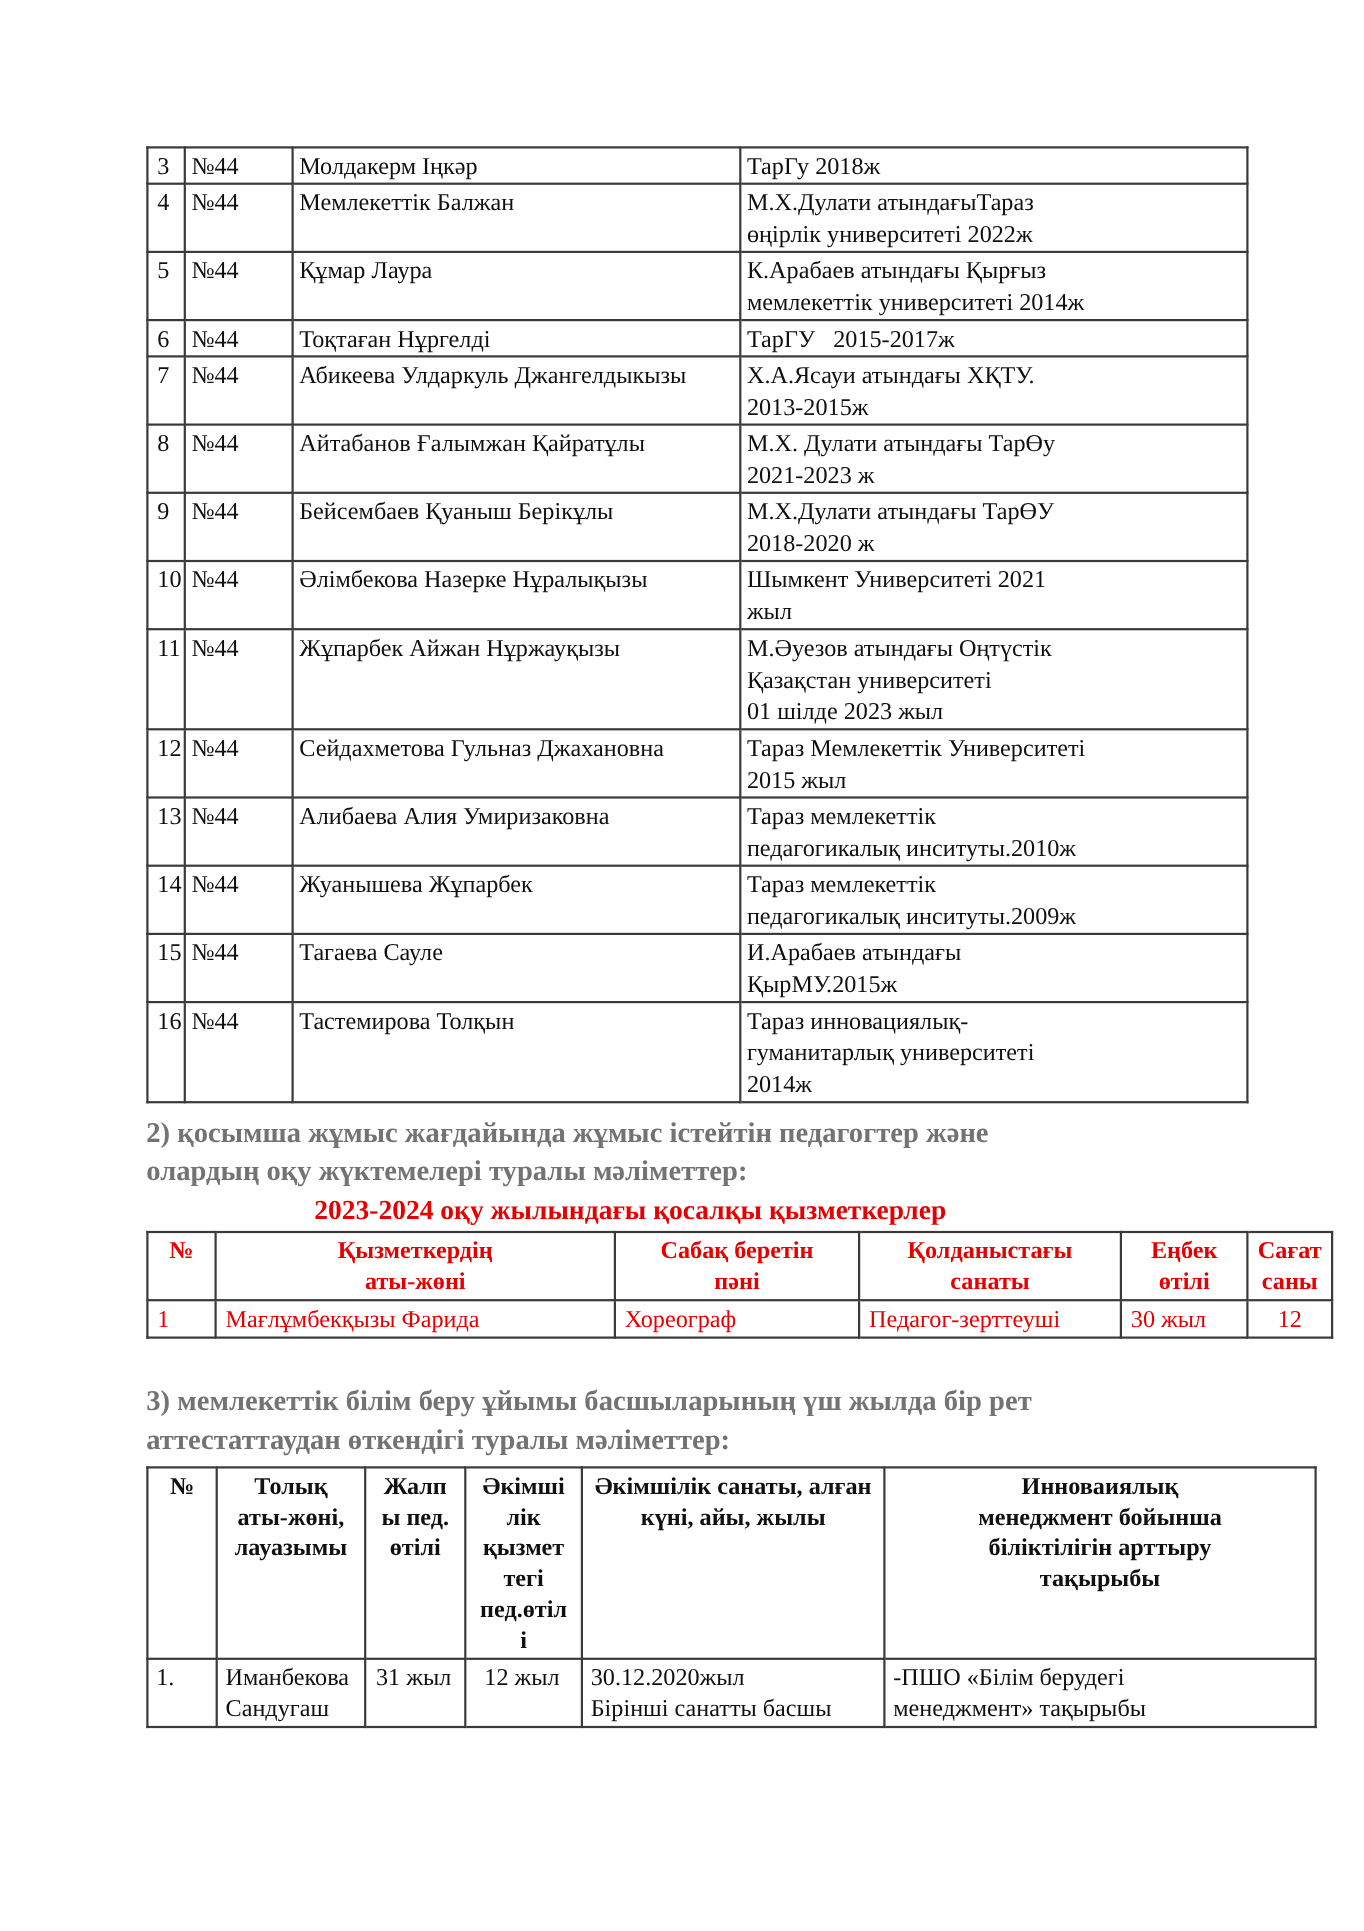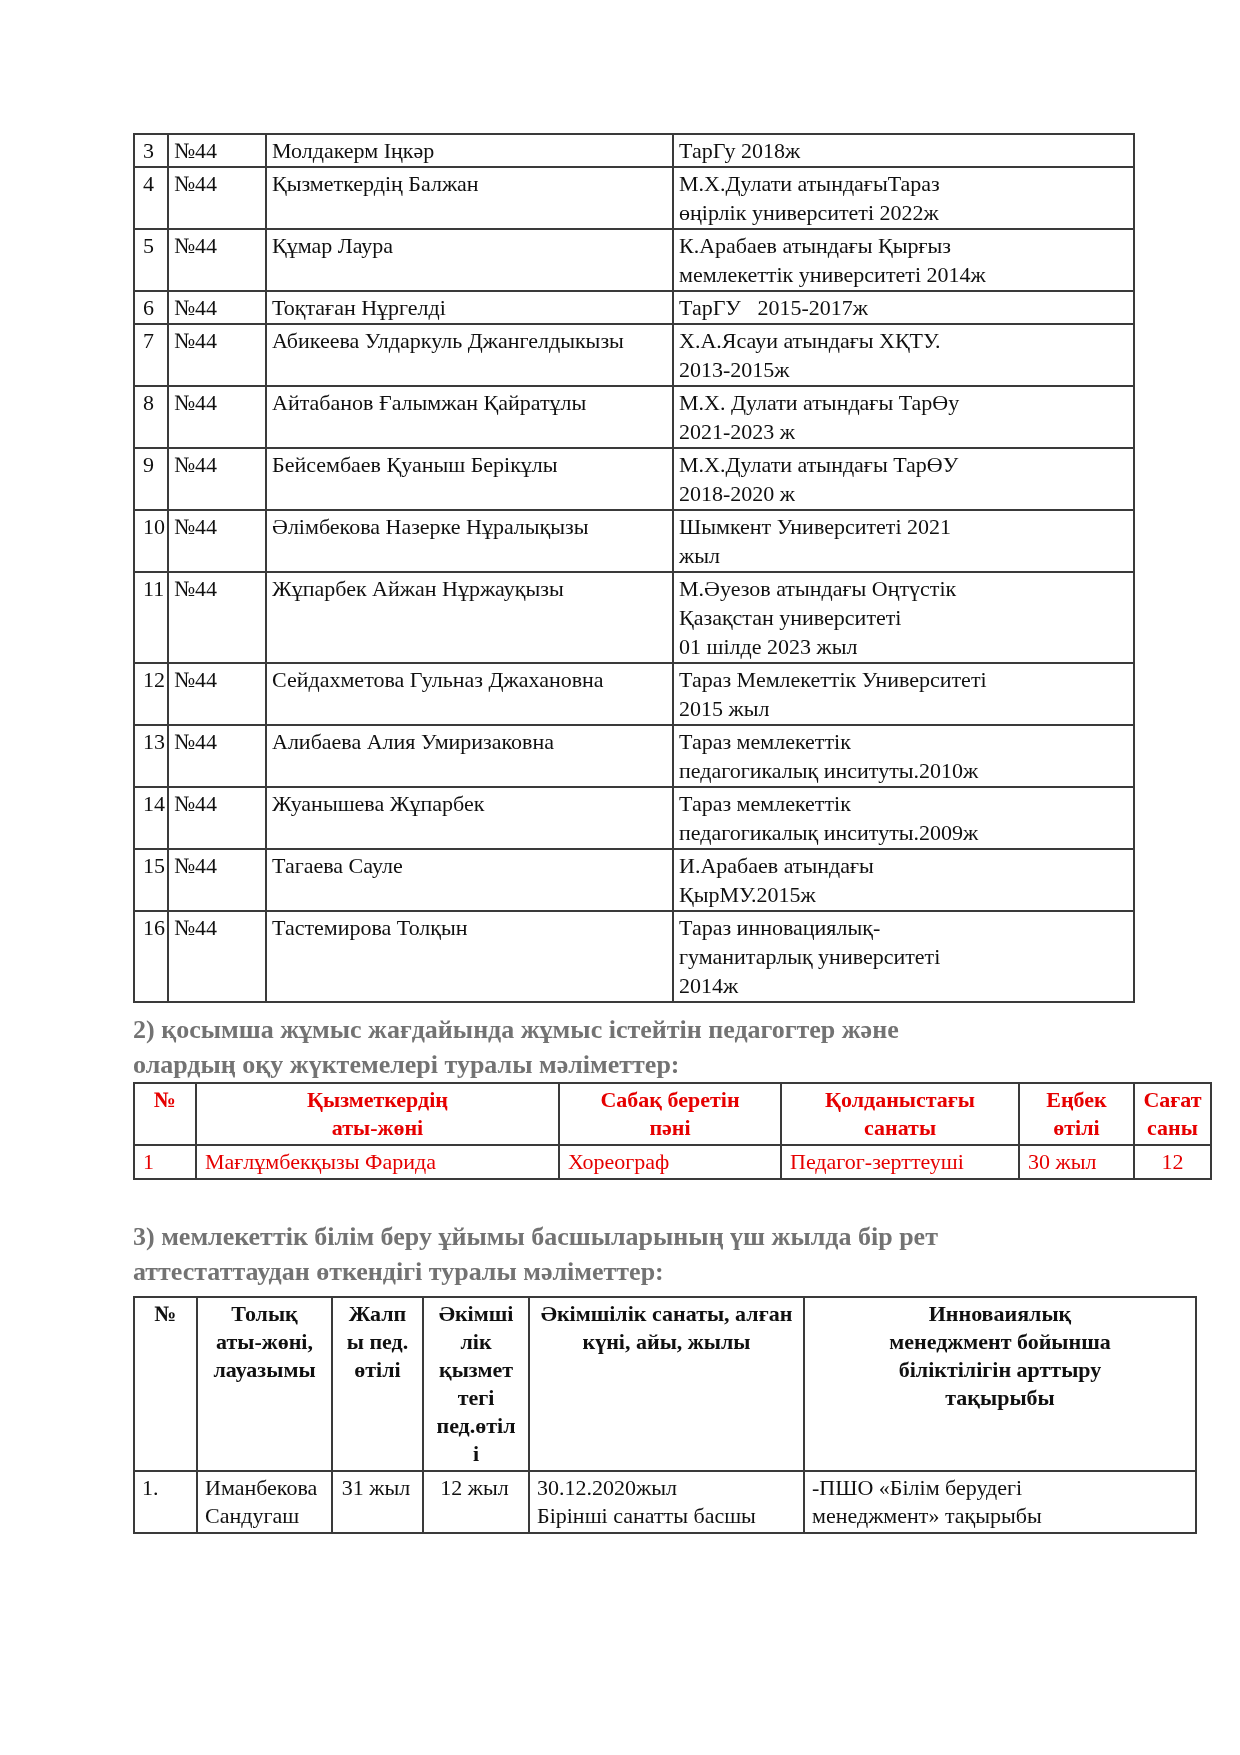--- a/index.html
+++ b/index.html
@@ -61,21 +61,21 @@
     <tbody>
       <tr>
         <td class="c-num">3</td>
         <td>№44</td>
         <td>Молдакерм Іңкәр</td>
         <td class="pre">ТарГу 2018ж</td>
       </tr>
       <tr>
         <td class="c-num">4</td>
         <td>№44</td>
-        <td>Қызметкердің Балжан</td>
+        <td>Мемлекеттік Балжан</td>
         <td class="pre">М.Х.Дулати атындағыТараз
 өңірлік университеті 2022ж</td>
       </tr>
       <tr>
         <td class="c-num">5</td>
         <td>№44</td>
         <td>Құмар Лаура</td>
         <td class="pre">К.Арабаев атындағы Қырғыз
 мемлекеттік университеті 2014ж</td>
       </tr>
@@ -155,20 +155,21 @@
         <td>Тастемирова Толқын</td>
         <td class="pre">Тараз инновациялық-
 гуманитарлық университеті
 2014ж</td>
       </tr>
     </tbody>
   </table>
 
   <div class="h-red">2) қосымша жұмыс жағдайында жұмыс істейтін педагогтер және
 олардың оқу жүктемелері туралы мәліметтер:</div>
+  <div class="t2-title">2023-2024 оқу жылындағы қосалқы қызметкерлер</div>
 
   <table class="t2">
     <colgroup>
         <col style="width:62px">
         <col style="width:363px">
         <col style="width:222px">
         <col style="width:238px">
         <col style="width:115px">
         <col style="width:77px">
       </colgroup>

